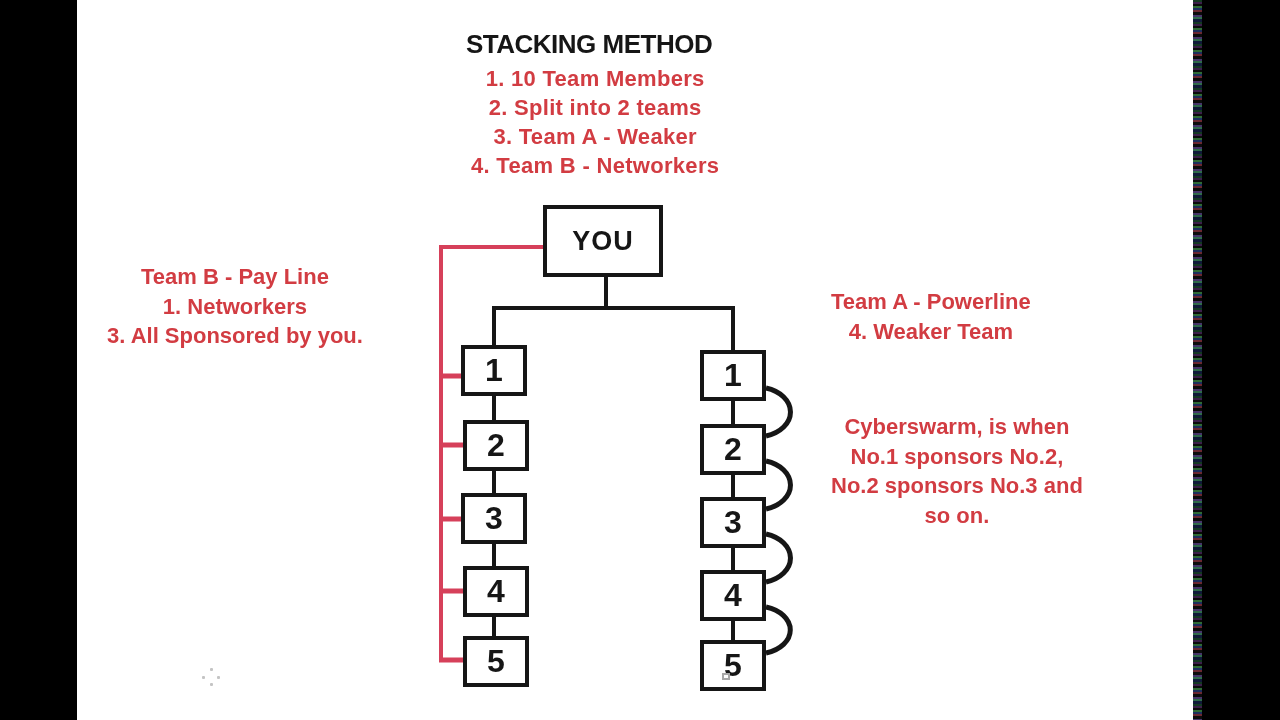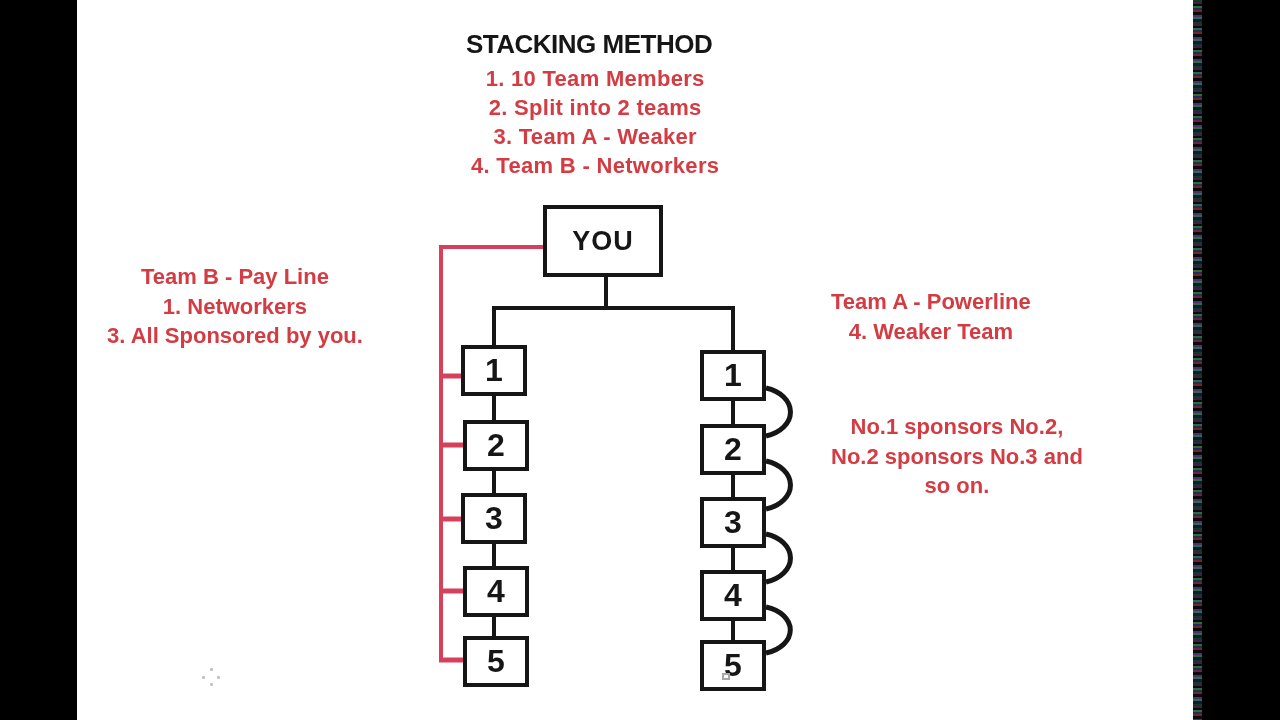--- a/index.html
+++ b/index.html
@@ -72,20 +72,21 @@
     <div>1. Networkers</div>
     <div>3. All Sponsored by you.</div>
   </div>
 
   <div class="note-right redtext">
     <div>Team A - Powerline</div>
     <div>4. Weaker Team</div>
   </div>
 
   <div class="note-cyber redtext">
+    <div>Cyberswarm, is when</div>
     <div>No.1 sponsors No.2,</div>
     <div>No.2 sponsors No.3 and</div>
     <div>so on.</div>
   </div>
 
   <svg class="wires" viewBox="0 0 1280 720">
 
     <path d="M606,277 V308" stroke="#161616" stroke-width="4" fill="none"></path>
     <path d="M494,346 V308 H733 V351" stroke="#161616" stroke-width="4" fill="none"></path>
     <path d="M494,396 V420 M494,471 V493 M494,544 V566 M494,617 V636" stroke="#161616" stroke-width="4" fill="none"></path>

